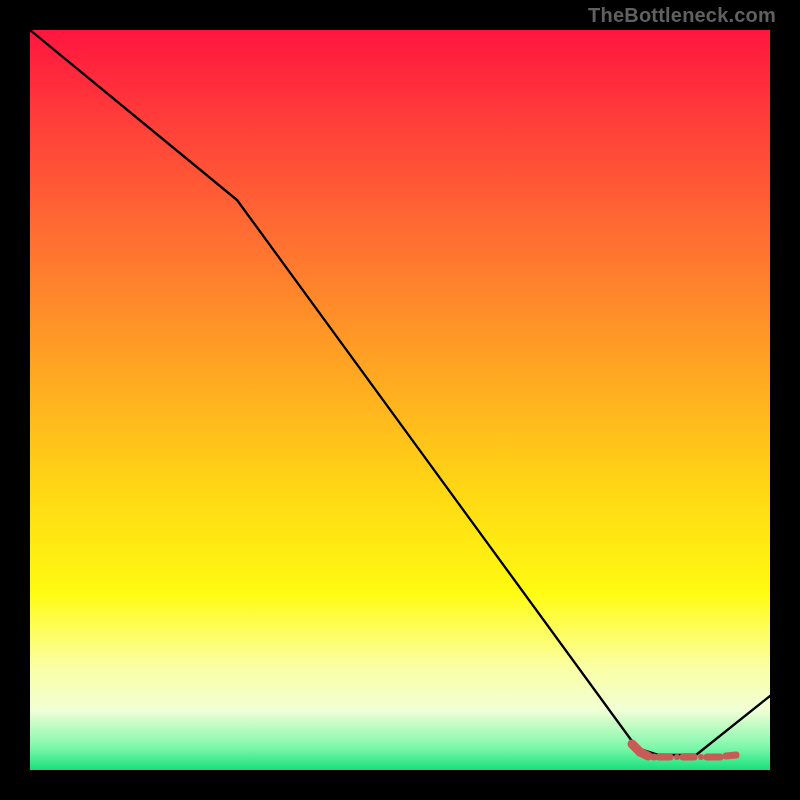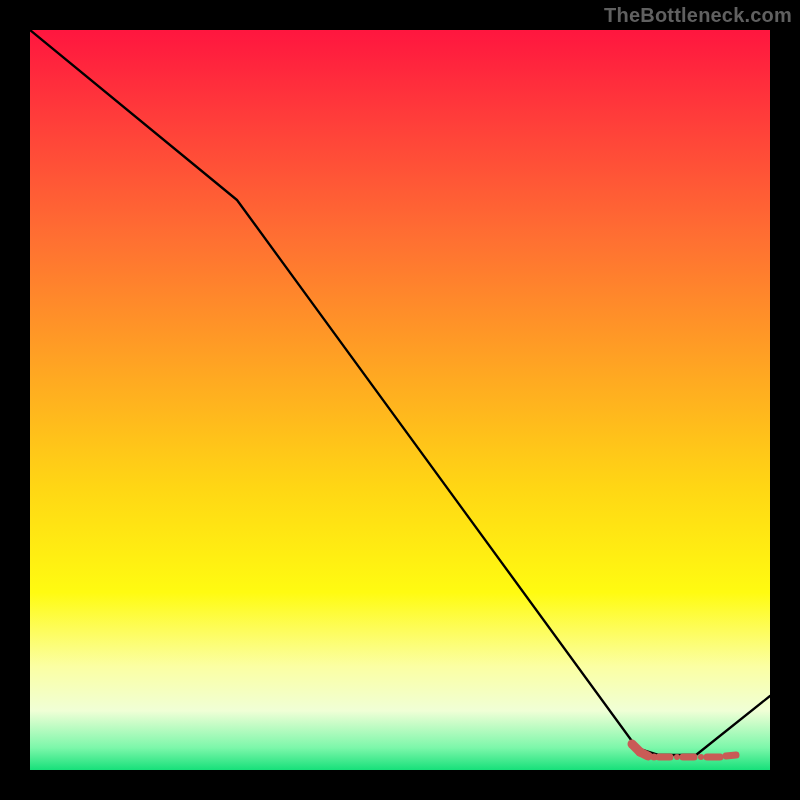--- a/index.html
+++ b/index.html
@@ -30,21 +30,21 @@
   }
   .overlay-svg {
     position: absolute;
     inset: 0;
     width: 100%;
     height: 100%;
   }
   .watermark {
     position: absolute;
     top: 4px;
-    right: 8px;
+    right: 24px;
     font-family: Arial, Helvetica, sans-serif;
     font-size: 20px;
     font-weight: 600;
     color: #606060;
     letter-spacing: 0.2px;
   }
 </style>
 </head>
 <body>
 

